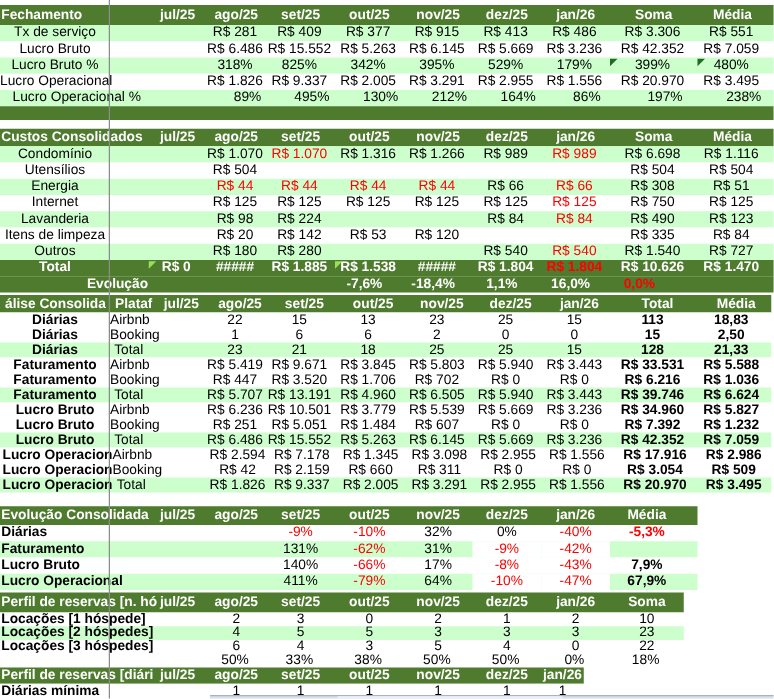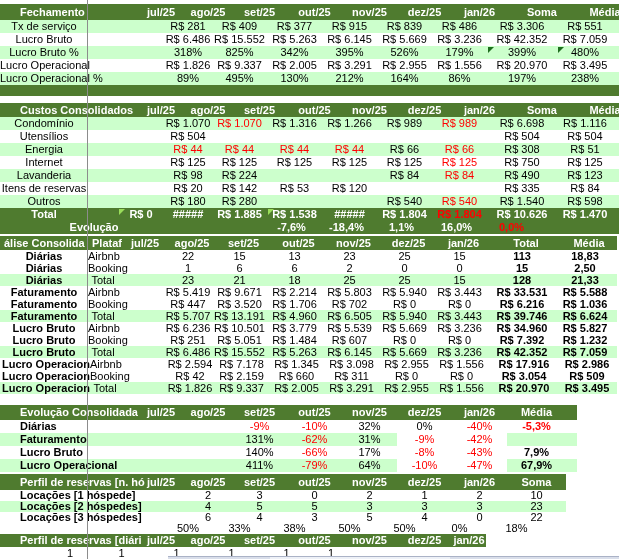--- a/index.html
+++ b/index.html
@@ -7,21 +7,21 @@
     position:relative;width:619px;height:559px;background:#ffffff;overflow:hidden;
     font-family:"Liberation Sans",sans-serif;font-size:11px;color:#000;
   }
   .tbl{position:absolute;left:0;}
   .trow{display:flex;}
   .hdr{background:var(--green);color:#fff;font-weight:bold;}
   .bg-g{background:var(--stripe);}
   .bg-w{background:#ffffff;}
   .bg-dark{background:var(--green);color:#fff;font-weight:bold;}
   .c{flex:none;position:relative;text-align:center;white-space:nowrap;overflow:hidden;}
-  .c.l{text-align:left;padding-left:20px;}
+  .c.l{text-align:left;padding-left:1px;}
   .c.ov{overflow:visible;}
   .c.b{font-weight:bold;}
   .c.red{color:var(--red);}
   .c.wbg{background:#ffffff;}
   .t{display:inline;}
   .t.clip{display:inline-block;overflow:hidden;vertical-align:top;text-align:left;white-space:nowrap;}
   .tri{position:absolute;left:1px;top:1px;width:0;height:0;
        border-top:6px solid #1f6e1f;border-right:6px solid transparent;}
   .bg-dark .tri{border-top-color:#9ade5a;}
   #divider{position:absolute;top:0;width:1px;height:559px;background:#8c8c8c;z-index:9;}
@@ -46,21 +46,21 @@
         <div class="c" style="width: 56px;"><span class="t">Média</span></div>
       </div>
       <div class="trow bg-g" style="height: 13px; line-height: 13px;">
         <div class="c ov" style="width: 88px;"><span class="t">Tx de serviço</span></div>
         <div class="c" style="width: 30px;"><span class="t"></span></div>
         <div class="c" style="width: 46px;"><span class="t"></span></div>
         <div class="c" style="width: 48px;"><span class="t">R$ 281</span></div>
         <div class="c" style="width: 55px;"><span class="t">R$ 409</span></div>
         <div class="c" style="width: 55px;"><span class="t">R$ 377</span></div>
         <div class="c" style="width: 55px;"><span class="t">R$ 915</span></div>
-        <div class="c" style="width: 55px;"><span class="t">R$ 839</span></div>
+        <div class="c" style="width: 55px;"><span class="t">R$ 413</span></div>
         <div class="c" style="width: 55px;"><span class="t">R$ 486</span></div>
         <div class="c" style="width: 70px;"><span class="t">R$ 3.306</span></div>
         <div class="c" style="width: 56px;"><span class="t">R$ 551</span></div>
       </div>
       <div class="trow bg-w" style="height: 13px; line-height: 13px;">
         <div class="c ov" style="width: 88px;"><span class="t">Lucro Bruto</span></div>
         <div class="c" style="width: 30px;"><span class="t"></span></div>
         <div class="c" style="width: 46px;"><span class="t"></span></div>
         <div class="c" style="width: 48px;"><span class="t">R$ 6.486</span></div>
         <div class="c" style="width: 55px;"><span class="t">R$ 15.552</span></div>
@@ -72,40 +72,40 @@
         <div class="c" style="width: 56px;"><span class="t">R$ 7.059</span></div>
       </div>
       <div class="trow bg-g" style="height: 13px; line-height: 13px;">
         <div class="c ov" style="width: 88px;"><span class="t">Lucro Bruto %</span></div>
         <div class="c" style="width: 30px;"><span class="t"></span></div>
         <div class="c" style="width: 46px;"><span class="t"></span></div>
         <div class="c" style="width: 48px;"><span class="t">318%</span></div>
         <div class="c" style="width: 55px;"><span class="t">825%</span></div>
         <div class="c" style="width: 55px;"><span class="t">342%</span></div>
         <div class="c" style="width: 55px;"><span class="t">395%</span></div>
-        <div class="c" style="width: 55px;"><span class="t">526%</span></div>
+        <div class="c" style="width: 55px;"><span class="t">529%</span></div>
         <div class="c" style="width: 55px;"><span class="t">179%</span></div>
         <div class="c" style="width: 70px;"><span class="tri"></span><span class="t">399%</span></div>
         <div class="c" style="width: 56px;"><span class="tri"></span><span class="t">480%</span></div>
       </div>
       <div class="trow bg-w" style="height: 13px; line-height: 13px;">
         <div class="c ov" style="width: 88px;"><span class="t">Lucro Operacional</span></div>
         <div class="c" style="width: 30px;"><span class="t"></span></div>
         <div class="c" style="width: 46px;"><span class="t"></span></div>
         <div class="c" style="width: 48px;"><span class="t">R$ 1.826</span></div>
         <div class="c" style="width: 55px;"><span class="t">R$ 9.337</span></div>
         <div class="c" style="width: 55px;"><span class="t">R$ 2.005</span></div>
         <div class="c" style="width: 55px;"><span class="t">R$ 3.291</span></div>
         <div class="c" style="width: 55px;"><span class="t">R$ 2.955</span></div>
         <div class="c" style="width: 55px;"><span class="t">R$ 1.556</span></div>
         <div class="c" style="width: 70px;"><span class="t">R$ 20.970</span></div>
         <div class="c" style="width: 56px;"><span class="t">R$ 3.495</span></div>
       </div>
       <div class="trow bg-g" style="height: 13px; line-height: 13px;">
-        <div class="c ov" style="width: 88px;"><span class="t">Lucro Operacional %</span></div>
+        <div class="c ov" style="width: 88px; margin-left: 10px;"><span class="t">Lucro Operacional %</span></div>
         <div class="c" style="width: 30px;"><span class="t"></span></div>
         <div class="c" style="width: 46px;"><span class="t"></span></div>
         <div class="c" style="width: 48px;"><span class="t">89%</span></div>
         <div class="c" style="width: 55px;"><span class="t">495%</span></div>
         <div class="c" style="width: 55px;"><span class="t">130%</span></div>
         <div class="c" style="width: 55px;"><span class="t">212%</span></div>
         <div class="c" style="width: 55px;"><span class="t">164%</span></div>
         <div class="c" style="width: 55px;"><span class="t">86%</span></div>
         <div class="c" style="width: 70px;"><span class="t">197%</span></div>
         <div class="c" style="width: 56px;"><span class="t">238%</span></div>
@@ -186,21 +186,21 @@
         <div class="c" style="width: 48px;"><span class="t">R$ 98</span></div>
         <div class="c" style="width: 55px;"><span class="t">R$ 224</span></div>
         <div class="c" style="width: 55px;"><span class="t"></span></div>
         <div class="c" style="width: 55px;"><span class="t"></span></div>
         <div class="c" style="width: 55px;"><span class="t">R$ 84</span></div>
         <div class="c red" style="width: 55px;"><span class="t">R$ 84</span></div>
         <div class="c" style="width: 70px;"><span class="t">R$ 490</span></div>
         <div class="c" style="width: 56px;"><span class="t">R$ 123</span></div>
       </div>
       <div class="trow bg-w" style="height: 13px; line-height: 13px;">
-        <div class="c ov" style="width: 88px;"><span class="t">Itens de reservas</span></div>
+        <div class="c ov" style="width: 88px;"><span class="t">Itens de limpeza</span></div>
         <div class="c" style="width: 30px;"><span class="t"></span></div>
         <div class="c" style="width: 46px;"><span class="t"></span></div>
         <div class="c" style="width: 48px;"><span class="t">R$ 20</span></div>
         <div class="c" style="width: 55px;"><span class="t">R$ 142</span></div>
         <div class="c" style="width: 55px;"><span class="t">R$ 53</span></div>
         <div class="c" style="width: 55px;"><span class="t">R$ 120</span></div>
         <div class="c" style="width: 55px;"><span class="t"></span></div>
         <div class="c" style="width: 55px;"><span class="t"></span></div>
         <div class="c" style="width: 70px;"><span class="t">R$ 335</span></div>
         <div class="c" style="width: 56px;"><span class="t">R$ 84</span></div>
@@ -209,21 +209,21 @@
         <div class="c ov" style="width: 88px;"><span class="t">Outros</span></div>
         <div class="c" style="width: 30px;"><span class="t"></span></div>
         <div class="c" style="width: 46px;"><span class="t"></span></div>
         <div class="c" style="width: 48px;"><span class="t">R$ 180</span></div>
         <div class="c" style="width: 55px;"><span class="t">R$ 280</span></div>
         <div class="c" style="width: 55px;"><span class="t"></span></div>
         <div class="c" style="width: 55px;"><span class="t"></span></div>
         <div class="c" style="width: 55px;"><span class="t">R$ 540</span></div>
         <div class="c red" style="width: 55px;"><span class="t">R$ 540</span></div>
         <div class="c" style="width: 70px;"><span class="t">R$ 1.540</span></div>
-        <div class="c" style="width: 56px;"><span class="t">R$ 598</span></div>
+        <div class="c" style="width: 56px;"><span class="t">R$ 727</span></div>
       </div>
       <div class="trow bg-dark" style="height: 13px; line-height: 13px;">
         <div class="c" style="width: 88px;"><span class="t">Total</span></div>
         <div class="c" style="width: 30px;"><span class="t"></span></div>
         <div class="c" style="width: 46px;"><span class="tri"></span><span class="t">R$ 0</span></div>
         <div class="c" style="width: 48px;"><span class="t">#####</span></div>
         <div class="c" style="width: 55px;"><span class="t">R$ 1.885</span></div>
         <div class="c" style="width: 55px;"><span class="tri"></span><span class="t">R$ 1.538</span></div>
         <div class="c" style="width: 55px;"><span class="t">#####</span></div>
         <div class="c" style="width: 55px;"><span class="t">R$ 1.804</span></div>
@@ -297,21 +297,21 @@
         <div class="c" style="width: 55px;"><span class="t">15</span></div>
         <div class="c b" style="width: 70px;"><span class="t">128</span></div>
         <div class="c b" style="width: 56px;"><span class="t">21,33</span></div>
       </div>
       <div class="trow bg-w" style="height: 12px; line-height: 12px;">
         <div class="c b" style="width: 88px;"><span class="t">Faturamento</span></div>
         <div class="c ov" style="width: 30px;"><span class="t">Airbnb</span></div>
         <div class="c" style="width: 46px;"><span class="t"></span></div>
         <div class="c" style="width: 48px;"><span class="t">R$ 5.419</span></div>
         <div class="c" style="width: 55px;"><span class="t">R$ 9.671</span></div>
-        <div class="c" style="width: 55px;"><span class="t">R$ 2.214</span></div>
+        <div class="c" style="width: 55px;"><span class="t">R$ 3.845</span></div>
         <div class="c" style="width: 55px;"><span class="t">R$ 5.803</span></div>
         <div class="c" style="width: 55px;"><span class="t">R$ 5.940</span></div>
         <div class="c" style="width: 55px;"><span class="t">R$ 3.443</span></div>
         <div class="c b" style="width: 70px;"><span class="t">R$ 33.531</span></div>
         <div class="c b" style="width: 56px;"><span class="t">R$ 5.588</span></div>
       </div>
       <div class="trow bg-w" style="height: 12px; line-height: 12px;">
         <div class="c b" style="width: 88px;"><span class="t">Faturamento</span></div>
         <div class="c ov" style="width: 30px;"><span class="t">Booking</span></div>
         <div class="c" style="width: 46px;"><span class="t"></span></div>
@@ -535,20 +535,21 @@
         <div class="c l ov" style="width: 118px;"><span class="t">Perfil de reservas [diári</span></div>
         <div class="c" style="width: 46px;"><span class="t">jul/25</span></div>
         <div class="c" style="width: 48px;"><span class="t">ago/25</span></div>
         <div class="c" style="width: 55px;"><span class="t">set/25</span></div>
         <div class="c" style="width: 55px;"><span class="t">out/25</span></div>
         <div class="c" style="width: 55px;"><span class="t">nov/25</span></div>
         <div class="c" style="width: 55px;"><span class="t">dez/25</span></div>
         <div class="c" style="width: 34px;"><span class="t">jan/26</span></div>
       </div>
       <div class="trow bg-w" style="height: 13px; line-height: 13px;">
+        <div class="c l b ov" style="width: 118px;"><span class="t">Diárias mínima</span></div>
         <div class="c" style="width: 46px;"><span class="t"></span></div>
         <div class="c" style="width: 48px;"><span class="t">1</span></div>
         <div class="c" style="width: 55px;"><span class="t">1</span></div>
         <div class="c" style="width: 55px;"><span class="t">1</span></div>
         <div class="c" style="width: 55px;"><span class="t">1</span></div>
         <div class="c" style="width: 55px;"><span class="t">1</span></div>
         <div class="c" style="width: 34px;"><span class="t">1</span></div>
       </div>
     </div>
   <div id="divider" style="left: 87px; background: rgb(140, 140, 140);"></div>

